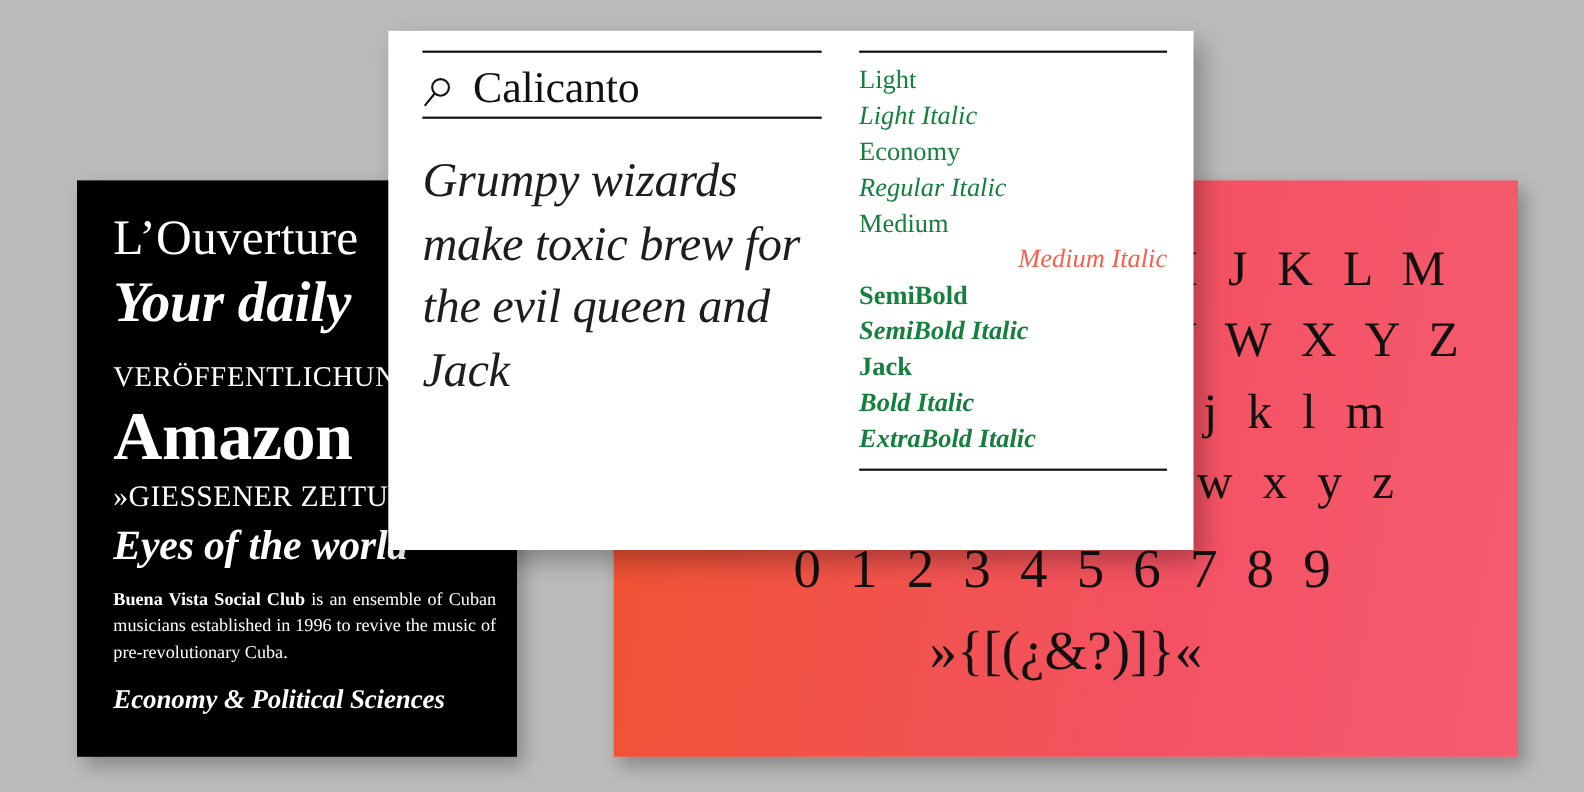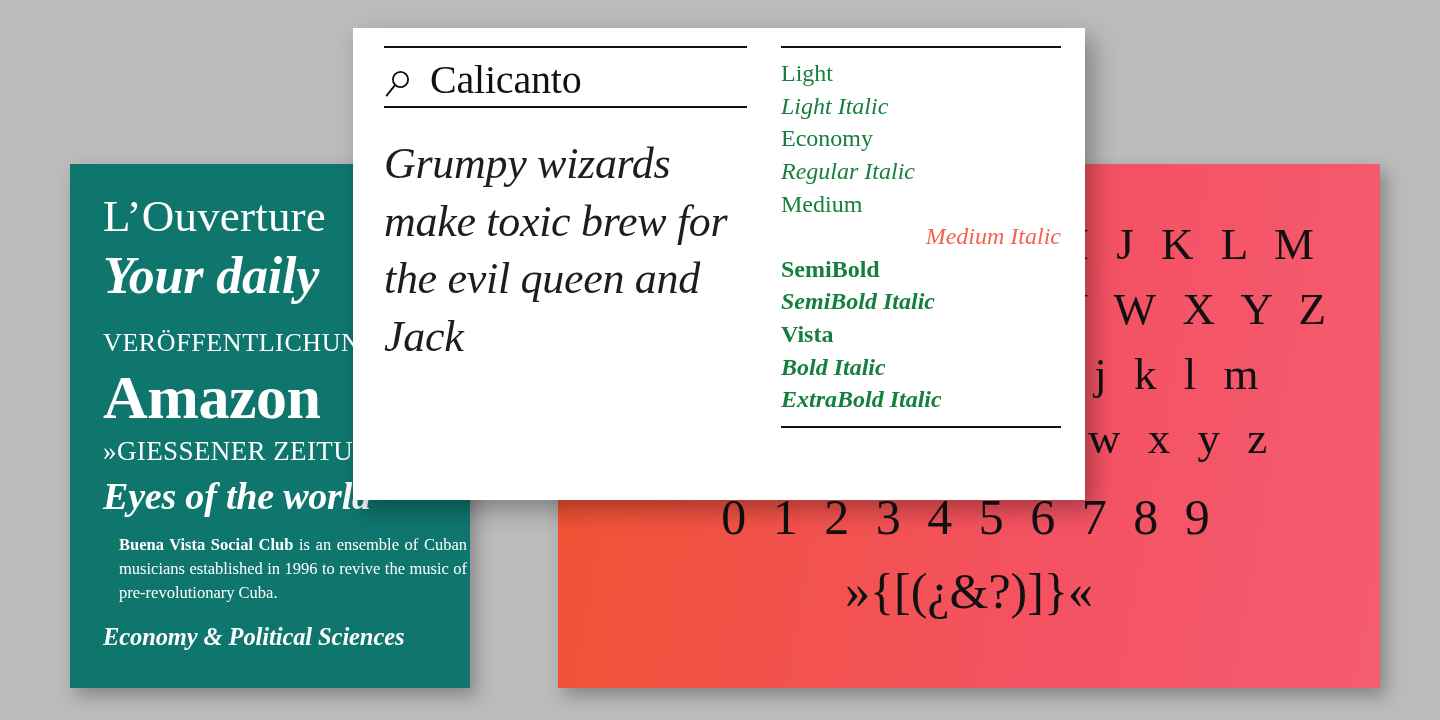--- a/index.html
+++ b/index.html
@@ -21,21 +21,21 @@
     height: 720px;
   }
 
   
   #dark-card {
     position: absolute;
     left: 70px;
     top: 164px;
     width: 400px;
     height: 524px;
-    background: #0f766e;
+    background: #000000;
     box-shadow: 6px 8px 16px rgba(0,0,0,0.28);
     overflow: hidden;
     z-index: 1;
   }
   #dark-card .dk-inner {
     padding: 30px 0 0 33px;
     color: #ffffff;
     white-space: nowrap;
   }
   .dk-line { line-height: 1.0; }
@@ -78,21 +78,20 @@
     letter-spacing: -0.2px;
     margin-bottom: 18px;
   }
   .dk-body {
     font-size: 16.5px;
     line-height: 1.45;
     width: 348px;
     white-space: normal;
     text-align: justify;
     margin-bottom: 20px;
-    margin-left: 16px;
   }
   .dk-body b { font-weight: bold; }
   .dk-econ {
     font-size: 24.5px;
     font-weight: bold;
     font-style: italic;
     letter-spacing: -0.1px;
   }
 
   
@@ -257,21 +256,21 @@
     <div class="wc-right">
       <div class="styles-list rule-top rule-bottom">
         <div class="style-item w-light">Light</div>
         <div class="style-item w-light italic">Light Italic</div>
         <div class="style-item w-regular">Economy</div>
         <div class="style-item w-regular italic">Regular Italic</div>
         <div class="style-item w-medium">Medium</div>
         <div class="style-item w-medium italic active">Medium Italic</div>
         <div class="style-item w-semi">SemiBold</div>
         <div class="style-item w-semi italic">SemiBold Italic</div>
-        <div class="style-item w-bold">Vista</div>
+        <div class="style-item w-bold">Jack</div>
         <div class="style-item w-bold italic">Bold Italic</div>
         <div class="style-item w-extra italic">ExtraBold Italic</div>
       </div>
     </div>
 
   </div>
 
 </div>
 
 </body></html>

